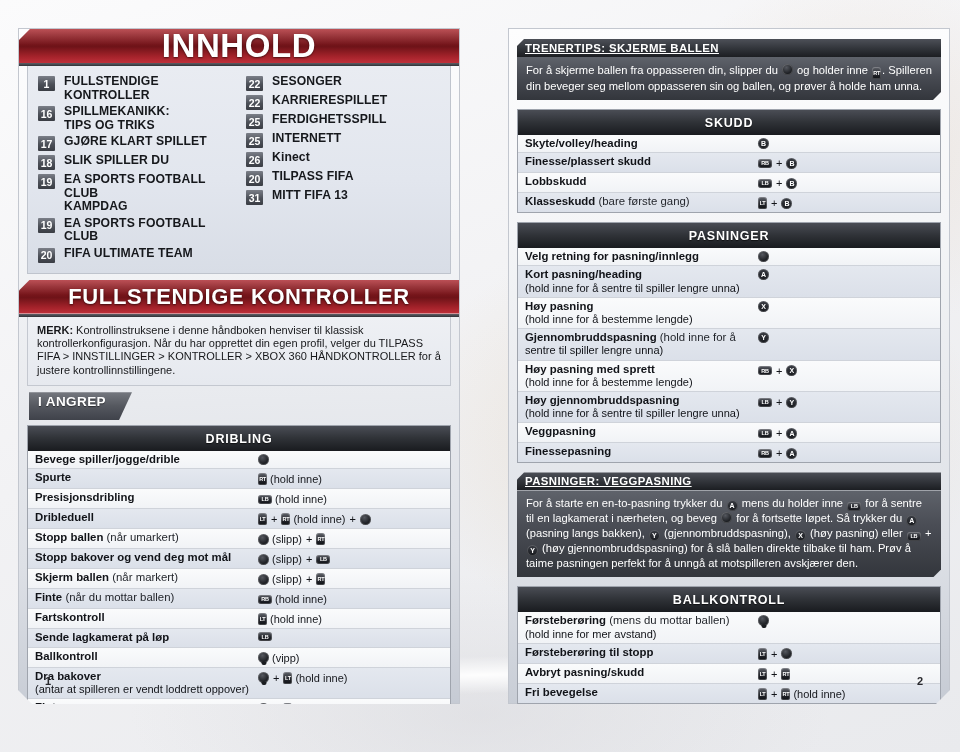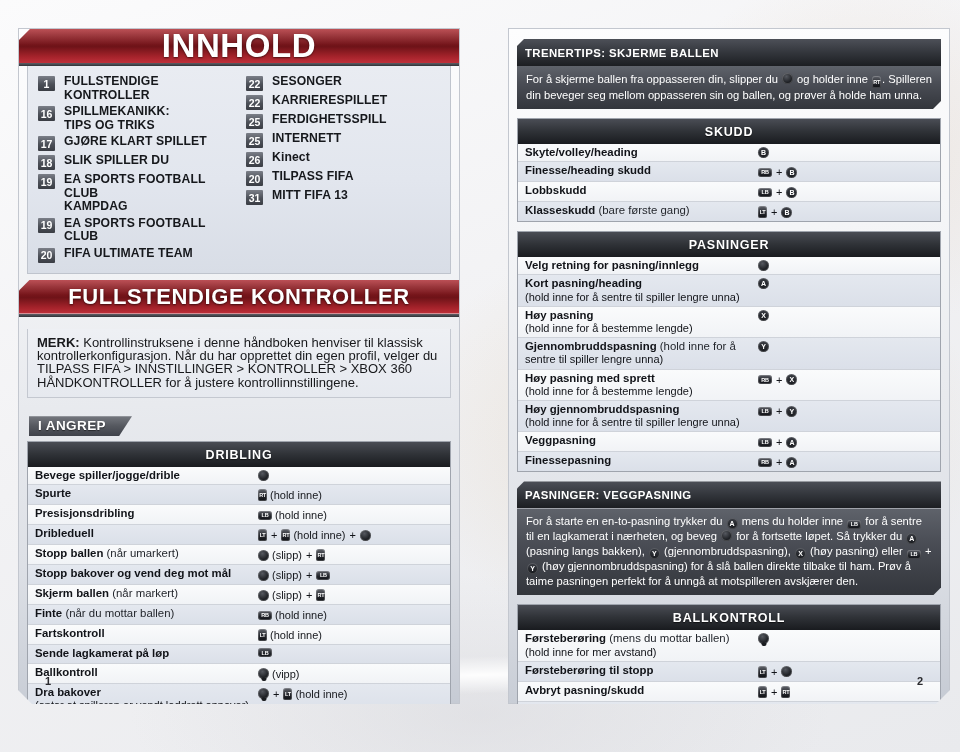--- a/index.html
+++ b/index.html
@@ -84,33 +84,33 @@
     margin-top: 1px;
     border-radius: 1px;
   }
   .toc-label {
     font-size: 12.2px; font-weight: bold; color: #16181c;
     line-height: 13.5px; letter-spacing: 0.1px;
   }
 
   
   .note {
-    margin: 12px 8px;
+    margin: 0 8px;
     background: linear-gradient(180deg,#eef0f4,#e6e9ef);
     border: 1px solid #c4c8d0; border-top: none;
     padding: 7px 9px 8px 9px;
-    font-size: 13px; color: #17181b; line-height: 13.4px;
+    font-size: 11px; color: #17181b; line-height: 13.4px;
   }
   .note b { font-weight: bold; }
 
   
   .tab {
     margin: 6px 0 5px 10px;
     display: inline-block;
-    height: 20px; padding: 0 26px 0 9px;
+    height: 28px; padding: 0 26px 0 9px;
     background: linear-gradient(180deg,#75787f,#55585f 50%,#3f424a);
     clip-path: polygon(0 0, 100% 0, calc(100% - 13px) 100%, 0 100%);
     color: #fff; font-size: 13.5px; font-weight: bold;
     line-height: 20px; letter-spacing: 0.4px;
     text-shadow: 0 1px 1px rgba(0,0,0,0.5);
   }
 
   
   .tbl {
     margin: 0 8px 9px 8px;
@@ -184,25 +184,26 @@
     color: #fff; font-size: 5.5px; font-weight: bold;
     letter-spacing: -0.3px;
     box-shadow: inset 0 0 0 1px rgba(255,255,255,0.2);
   }
   .plus { font-size: 11px; color: #111318; padding: 0 1px; }
   .paren { font-size: 11px; color: #15171c; }
 
   
   .tip { margin: 0 8px 9px 8px; }
   .tip-head {
-    height: 27px; padding: 0 8px;
+    height: 18px; padding: 0 8px;
     background: linear-gradient(180deg,#4d5058 0%,#33363c 50%,#1c1e22 100%);
     color: #fff; font-size: 11.4px; font-weight: bold;
     display: flex; align-items: center; letter-spacing: 0.4px;
     clip-path: polygon(7px 0, 100% 0, 100% 100%, 0 100%, 0 7px);
+    text-decoration: underline;
   }
   .tip-body {
     background: linear-gradient(180deg,#5f636b 0%,#4a4d55 40%,#33363c 100%);
     color: #fff; font-size: 11.2px; line-height: 14px;
     padding: 6px 9px 7px 9px;
     clip-path: polygon(0 0, 100% 0, 100% calc(100% - 8px), calc(100% - 8px) 100%, 0 100%);
   }
   .tip-body .g-round,
   .tip-body .g-stick,
   .tip-body .g-bump,
@@ -420,21 +421,21 @@
   <div class="tbl">
     <div class="tbl-head">SKUDD</div>
     <div id="rows-skudd">
         <div class="row odd">
           <div class="row-l"><b>Skyte/volley/heading</b></div>
           <div class="row-r narrow">
             <span class="g g-round">B</span>
           </div>
         </div>
         <div class="row even">
-          <div class="row-l"><b>Finesse/heading skudd</b></div>
+          <div class="row-l"><b>Finesse/plassert skudd</b></div>
           <div class="row-r narrow">
             <span class="g g-bump">RB</span>
             <span class="plus">+</span>
             <span class="g g-round">B</span>
           </div>
         </div>
         <div class="row odd">
           <div class="row-l"><b>Lobbskudd</b></div>
           <div class="row-r narrow">
             <span class="g g-bump">LB</span>

